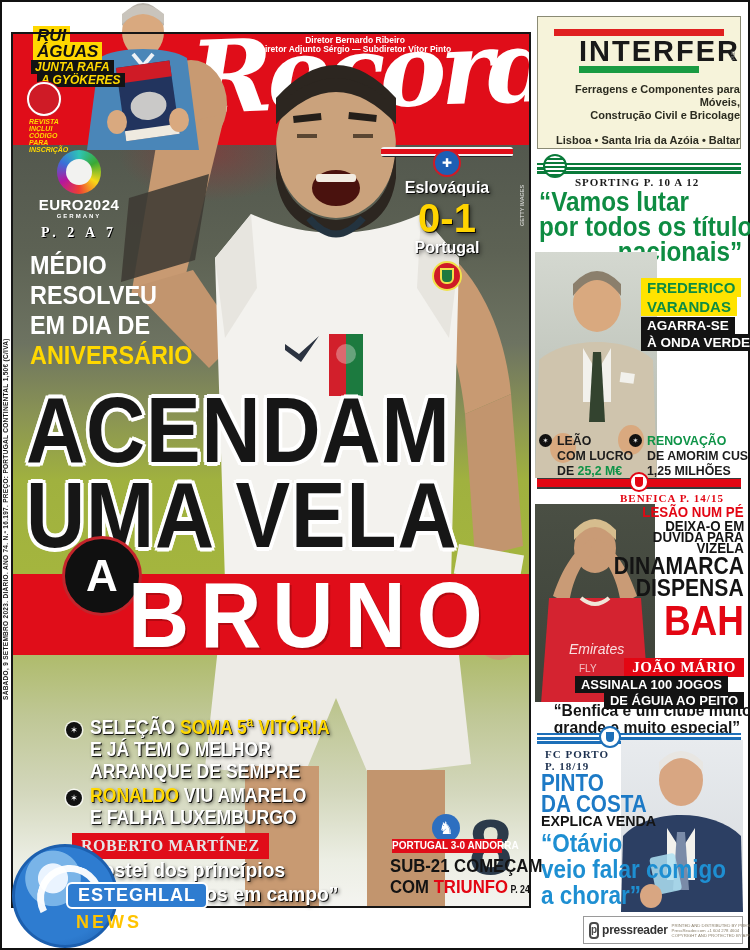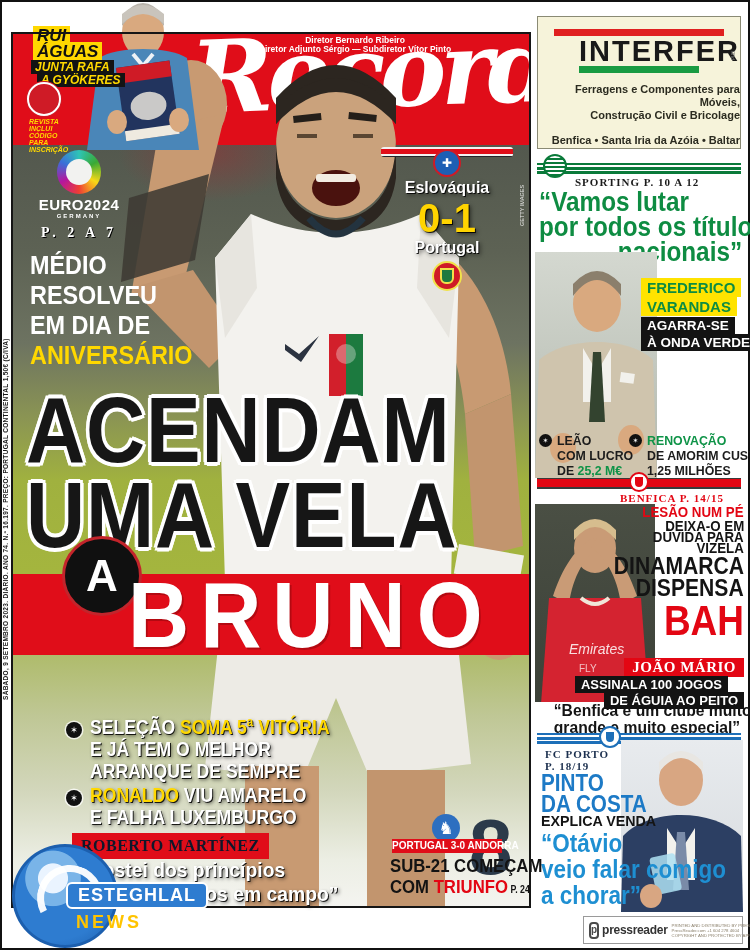--- a/index.html
+++ b/index.html
@@ -48,21 +48,21 @@
   .headline{left:26px;z-index:4;font-weight:900;color:#161616;font-size:93px;line-height:1;letter-spacing:1px;transform:scaleX(.88);white-space:nowrap;}
   #circleA{left:62px;top:536px;width:74px;height:74px;border-radius:50%;background:#101010;border:3px solid #c3242b;z-index:5;
      display:flex;align-items:center;justify-content:center;color:#fff;font-size:44px;font-weight:900;}
   #redband{left:13px;top:574px;width:516px;height:81px;background:#e00d19;z-index:4;}
   #bruno{left:128px;top:576px;z-index:5;color:#fff;font-weight:900;font-size:92px;line-height:78px;letter-spacing:12px;transform:scaleX(.92);text-shadow:2px 2px 0 rgba(80,0,0,.3);}
   
   .star-ico{position:absolute;width:16px;height:16px;border-radius:50%;background:#111;color:#fff;font-size:9px;line-height:16px;text-align:center;z-index:4;box-shadow:0 0 0 1.5px rgba(255,255,255,.75);}
   .bul{position:absolute;z-index:4;font-weight:900;font-size:20px;line-height:22px;color:#fff;transform:scaleX(.88);white-space:nowrap;}
   .yel{color:#ffd800;}
   
-  #mart-label{left:72px;top:833px;background:#e00d19;color:#0f172a;font-family:"Liberation Serif",serif;font-weight:700;font-size:16px;padding:4px 9px;z-index:4;letter-spacing:.5px;}
+  #mart-label{left:72px;top:833px;background:#e00d19;color:#e5e5e5;font-family:"Liberation Serif",serif;font-weight:700;font-size:16px;padding:4px 9px;z-index:4;letter-spacing:.5px;}
   .mart-q{position:absolute;z-index:4;color:#fff;font-weight:900;font-size:21px;line-height:23px;transform:scaleX(.92);white-space:nowrap;}
   
   #sub21-logo{left:432px;top:814px;width:28px;height:28px;background:#2d6fc0;z-index:4;color:#fff;font-size:17px;}
   #sub21-bar{left:392px;top:839px;width:110px;height:14px;background:#e00d19;z-index:4;color:#fff;font-weight:800;font-size:10px;line-height:14px;text-align:center;white-space:nowrap;}
   .s21{position:absolute;z-index:4;font-weight:900;color:#131313;font-size:19px;line-height:1;transform:scaleX(.88);white-space:nowrap;}
   
   #edition{left:2px;top:140px;height:560px;font-size:6.5px;font-weight:700;color:#1a1a1a;letter-spacing:.3px;z-index:7;}
   #getty{left:519px;top:156px;height:70px;font-size:5.5px;color:rgba(255,255,255,.85);z-index:4;}
   
   #rcol{left:535px;top:0;width:215px;height:950px;z-index:1;}
@@ -246,21 +246,21 @@
   <div id="left-frame" class="abs"></div>
 
   <div id="rcol" class="abs">
 
     <div id="interfer" class="rc">
       <div id="int-red"></div>
       <div id="int-name">INTERFER</div>
       <div id="int-green"></div>
       <div class="int-desc" style="margin-top:10px;">Ferragens e Componentes para Móveis,</div>
       <div class="int-desc">Construção Civil e Bricolage</div>
-      <div id="int-cities"><span>Benfica</span><span>Santa Iria da Azóia</span><span>Baltar</span></div>
+      <div id="int-cities"><span>Lisboa</span><span>Santa Iria da Azóia</span><span>Baltar</span></div>
     </div>
     <div id="pubcode" class="rc vert">PUB</div>
 
     <div id="bar-scp" class="secbar" style="top:163px;"></div>
     <div class="rc" style="left:8px;top:154px;width:24px;height:24px;border-radius:50%;border:2px solid #0a7a3a;background:repeating-linear-gradient(180deg,#fff 0 2px,#0a7a3a 2px 4px);box-sizing:border-box;"></div>
     <div class="seclabel" style="left:40px;top:176px;">SPORTING P. 10 A 12</div>
     <div class="grnhead cx" style="left:4px;top:190px;">“Vamos lutar</div>
     <div class="grnhead cx" style="left:4px;top:215px;">por todos os títulos</div>
     <div class="grnhead cxr" style="right:8px;top:240px;transform-origin:right top;">nacionais”</div>
     <div class="photo-box" style="left:0;top:252px;width:122px;height:226px;background:linear-gradient(180deg,#d4d8d0,#b2b8ae);">

